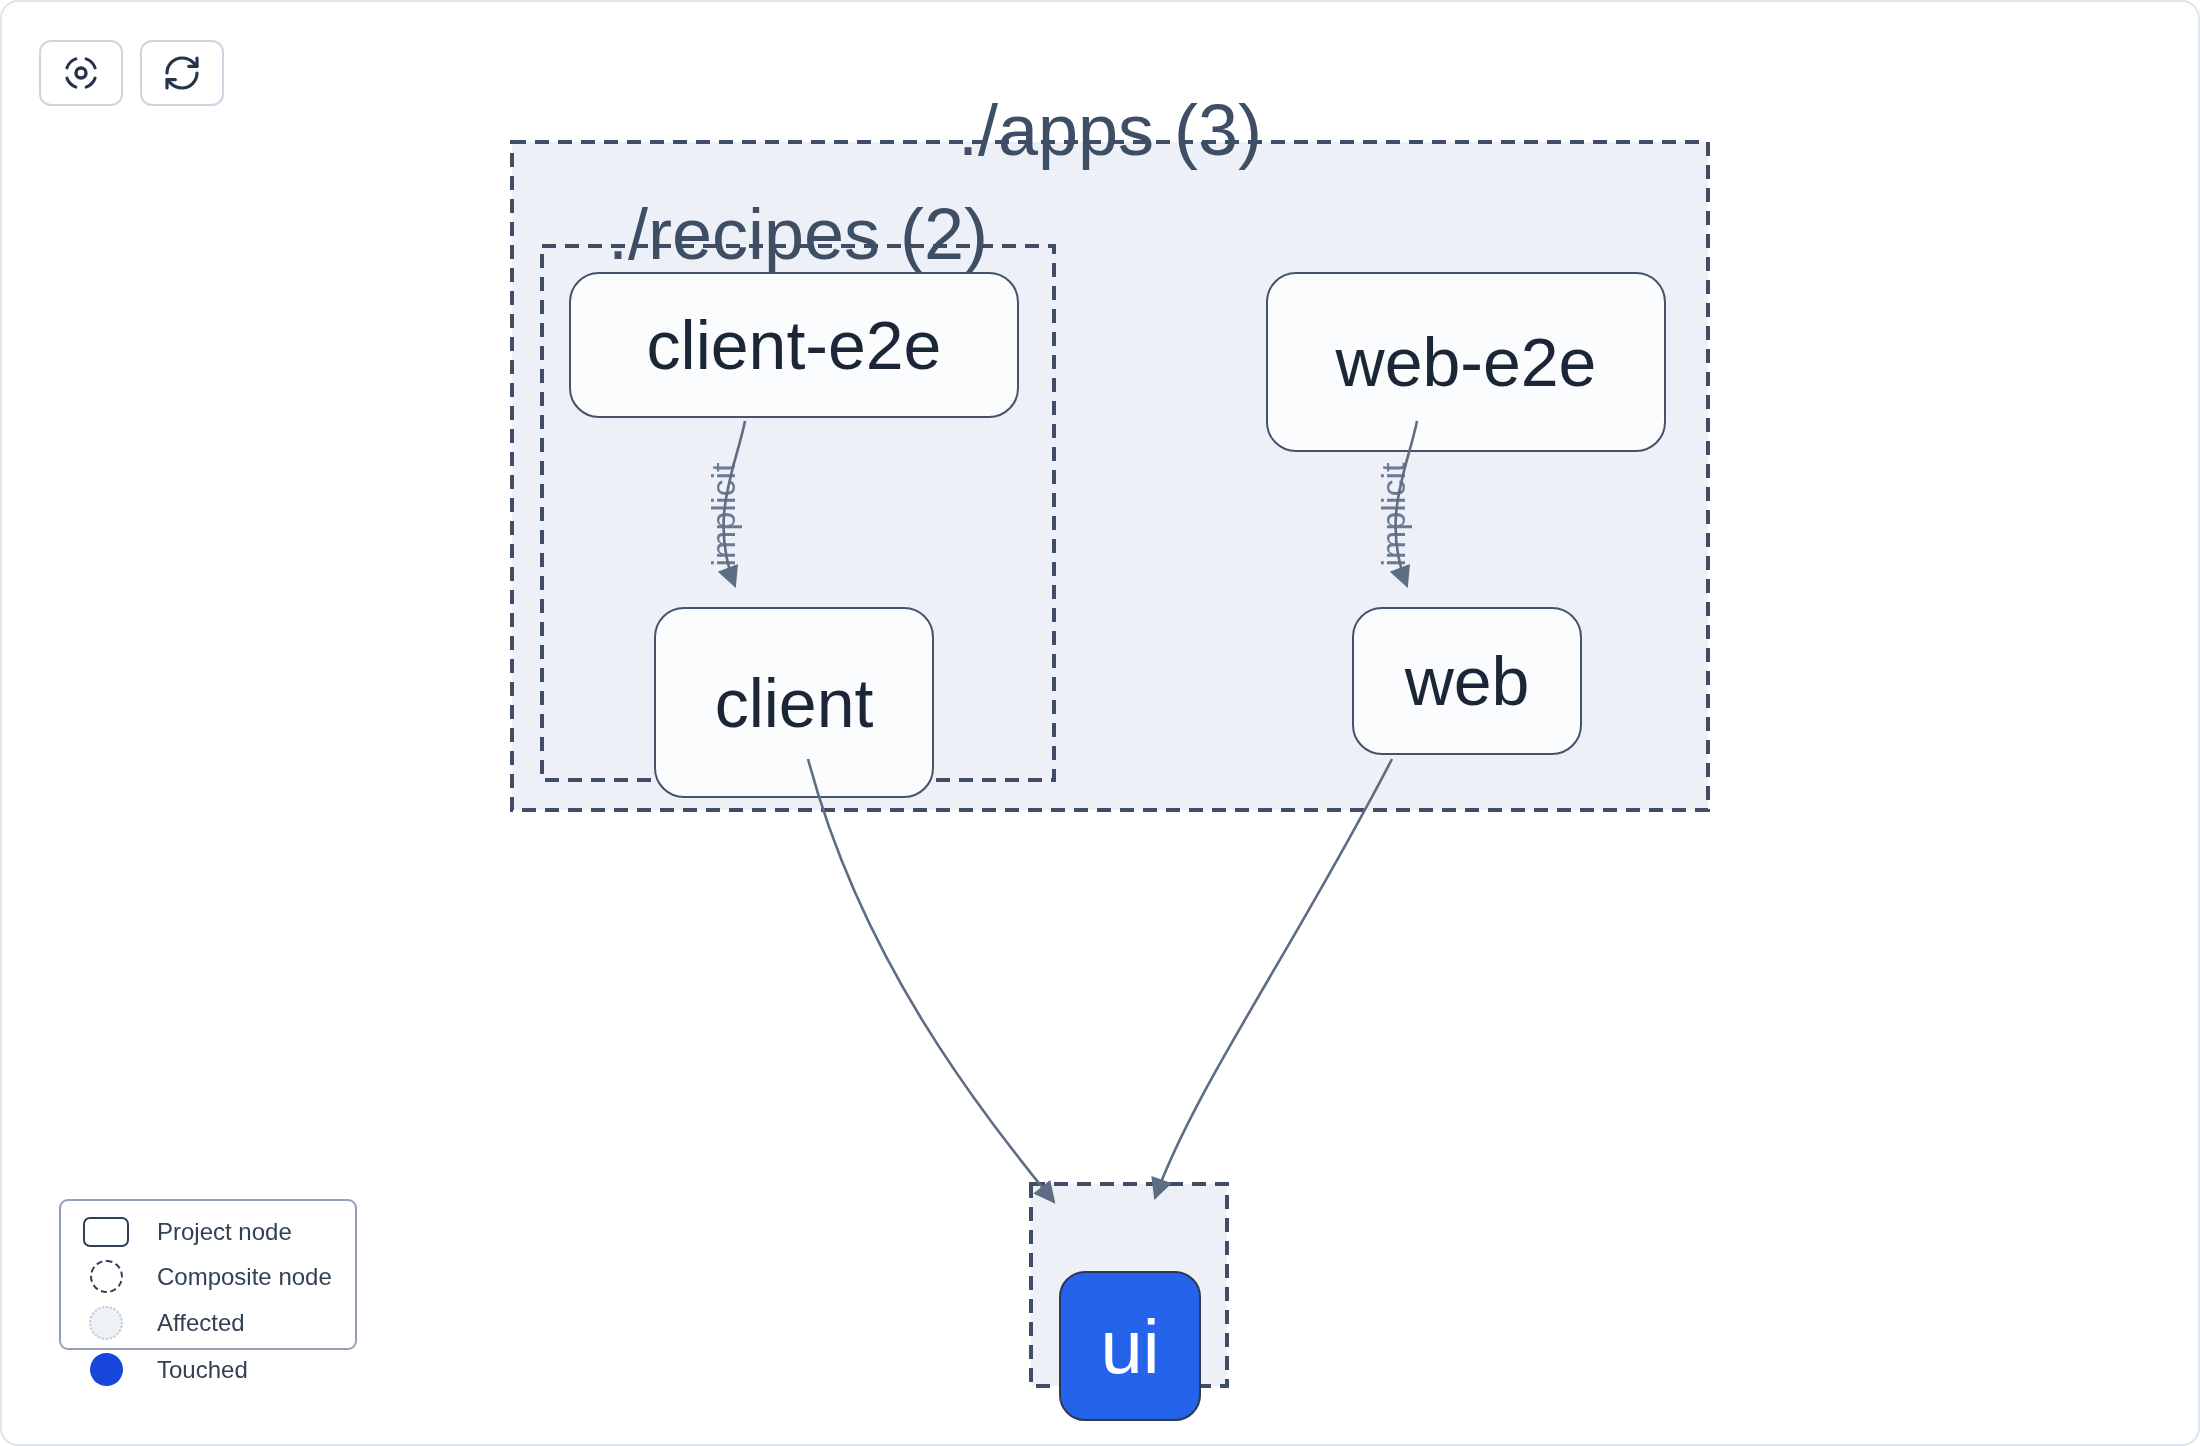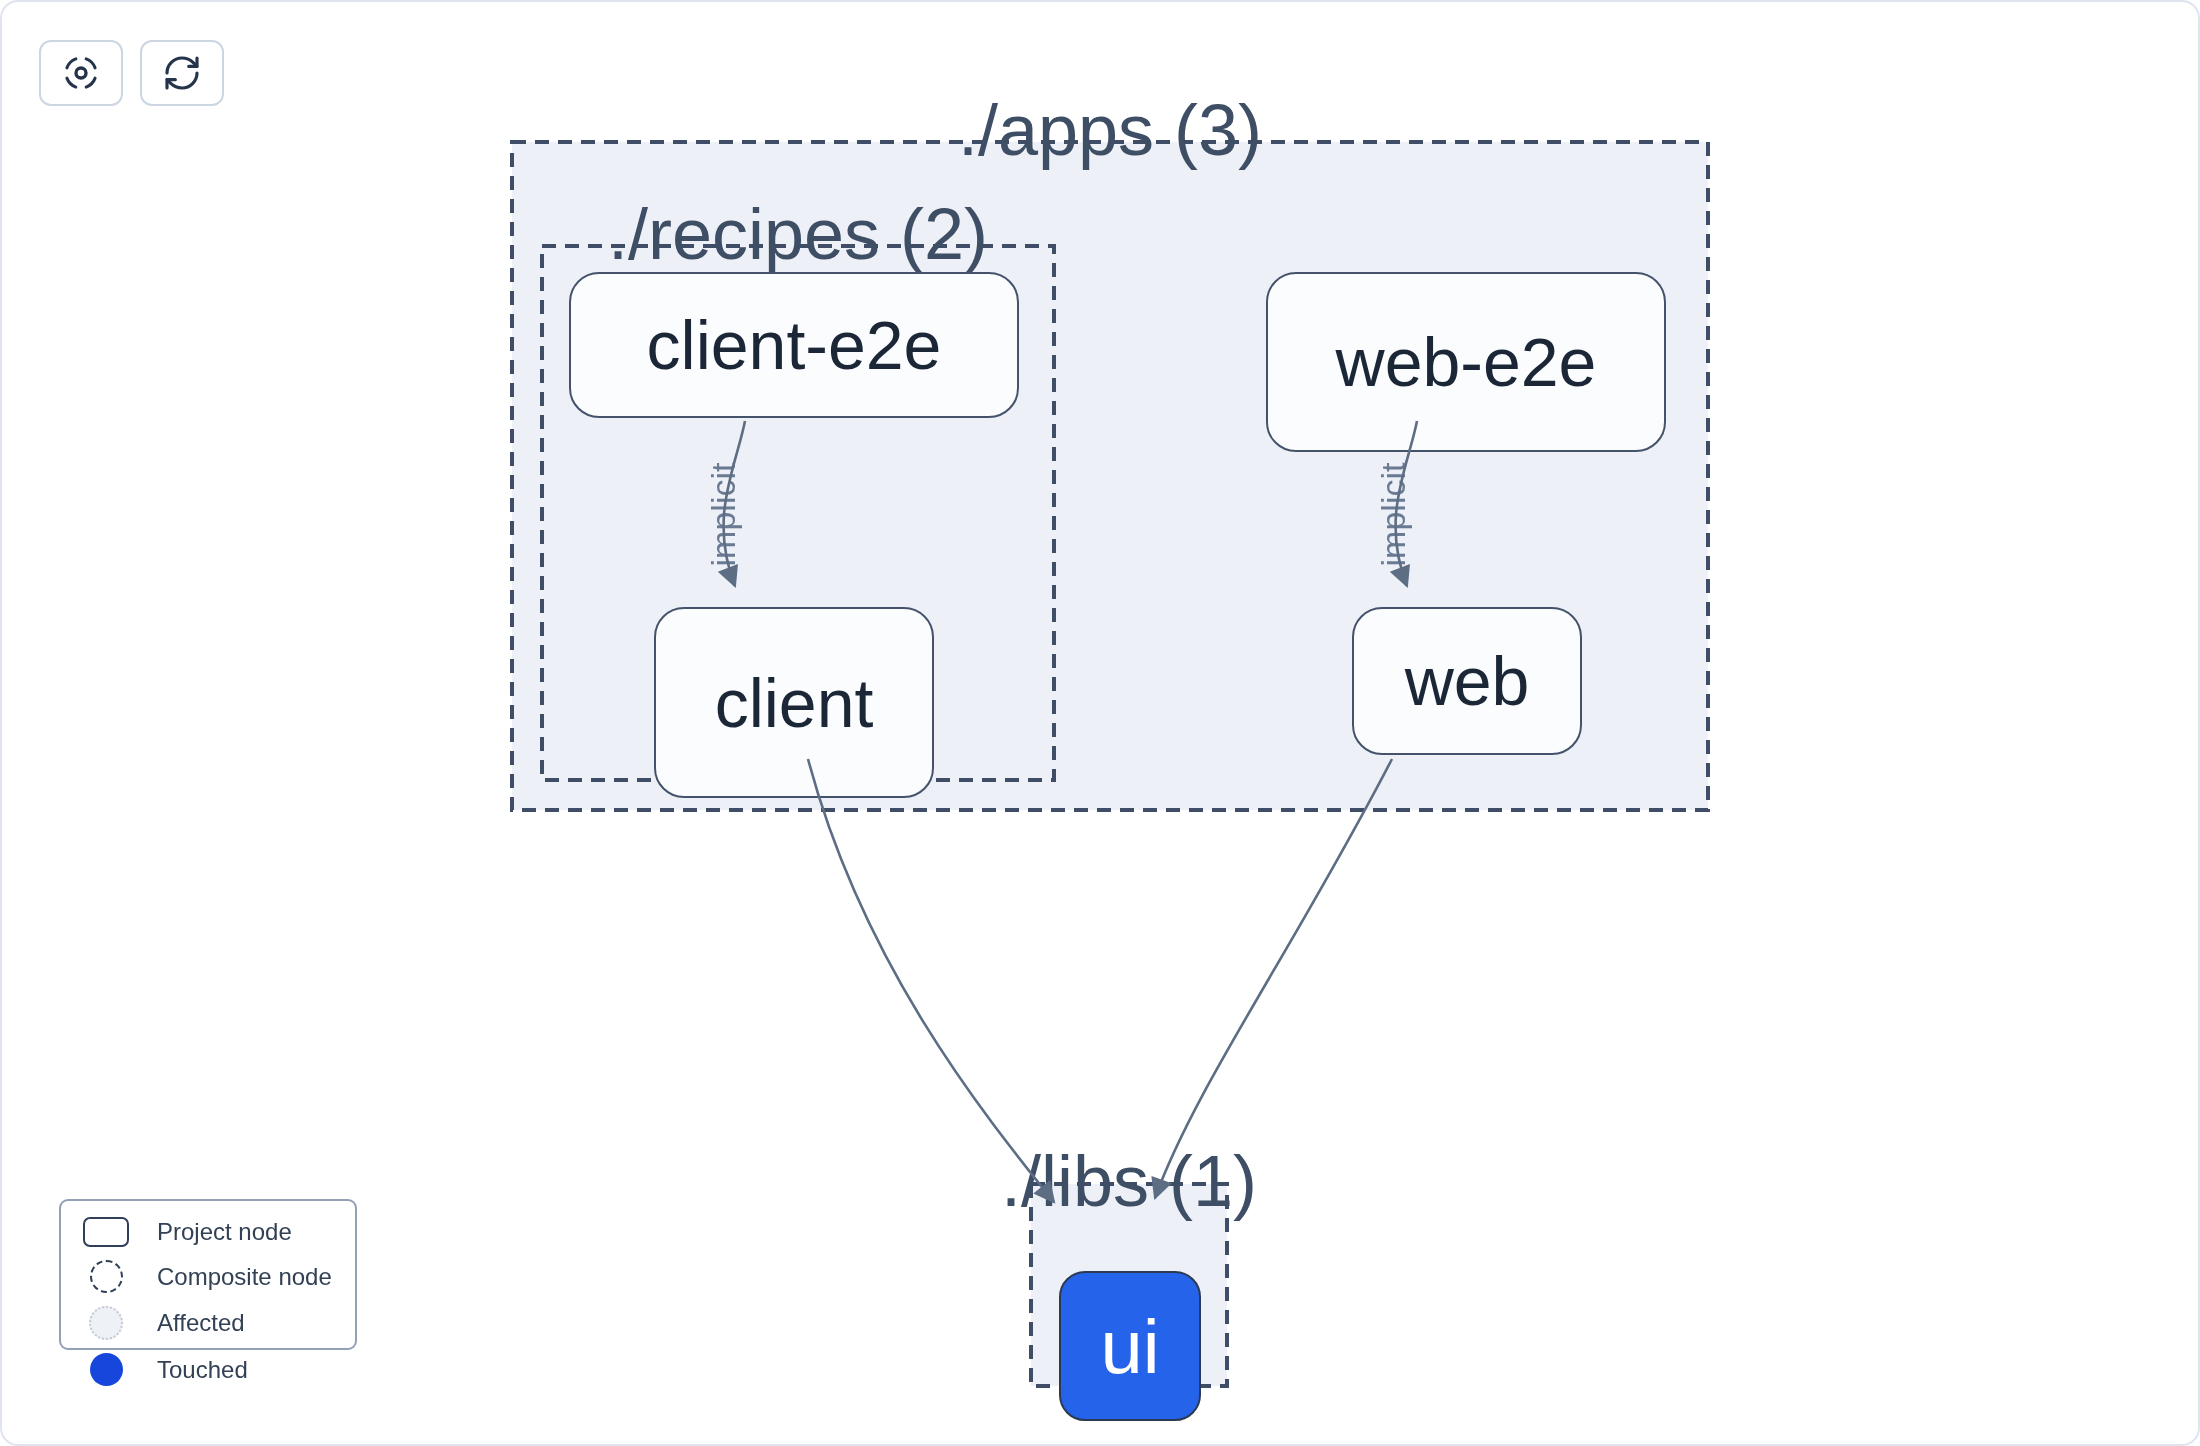--- a/index.html
+++ b/index.html
@@ -62,21 +62,20 @@
 <div class="canvas">
 
   <svg class="layer bg-svg" viewBox="0 0 2200 1446">
     <rect x="510" y="140" width="1196" height="668" fill="var(--group_bg)" stroke="var(--group_border)" stroke-width="4" stroke-dasharray="14 9"></rect>
     <rect x="540" y="244" width="512" height="534" fill="var(--group_bg)" stroke="var(--group_border)" stroke-width="4" stroke-dasharray="14 9"></rect>
     <rect x="1029" y="1182" width="196" height="202" fill="var(--group_bg)" stroke="var(--group_border)" stroke-width="4" stroke-dasharray="14 9"></rect>
   </svg>
 
   <div class="group-label lbl-apps">./apps (3)</div>
   <div class="group-label lbl-recipes">./recipes (2)</div>
-  <div class="group-label lbl-libs">./libs (1)</div>
 
   <div class="node node-client-e2e">client-e2e</div>
   <div class="node node-web-e2e">web-e2e</div>
   <div class="node node-client">client</div>
   <div class="node node-web">web</div>
   <div class="node node-ui">ui</div>
 
   <div class="edge-label edge-label-1">implicit</div>
   <div class="edge-label edge-label-2">implicit</div>
 

